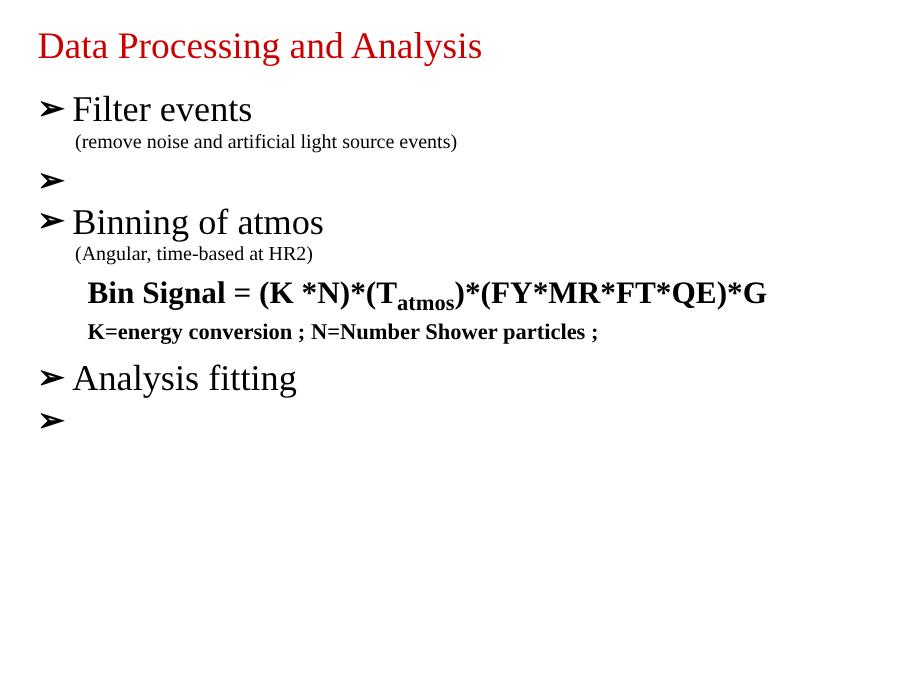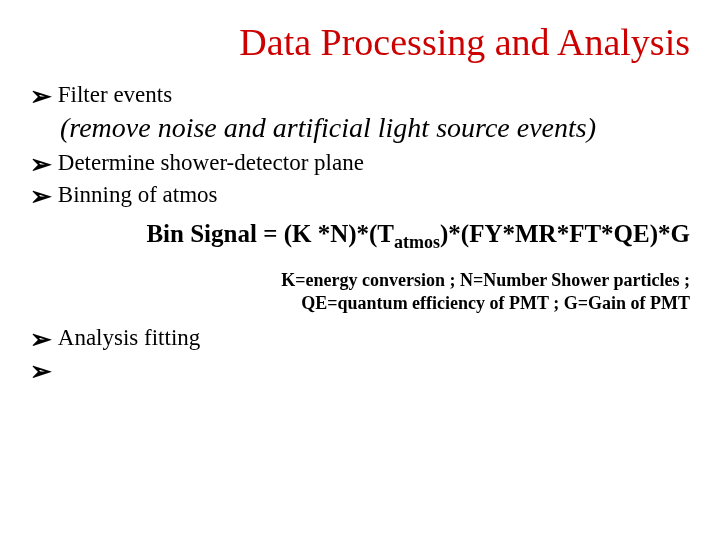--- a/index.html
+++ b/index.html
@@ -13,22 +13,22 @@
     overflow: hidden;
   }
   .slide {
     position: relative;
     width: 720px;
     height: 540px;
     box-sizing: border-box;
     padding: 20px 30px 10px 30px;
   }
   .title {
-    text-align: right;
-    font-size: 38px;
+    text-align: left;
+    font-size: 30px;
     color: #cc0000;
     margin-bottom: 18px;
     margin-top: 0;
   }
   .bullets {
     margin: 0;
     padding: 0;
   }
   .bullet-row {
     display: flex;
@@ -37,82 +37,79 @@
   }
   .chev {
     font-family: "Arial", sans-serif;
     font-size: 26px;
     font-weight: bold;
     margin-right: 6px;
     display: inline-block;
     flex: 0 0 auto;
   }
   .bullet-text {
-    font-size: 23px;
+    font-size: 29px;
     text-align: right;
   }
   .subtext {
-    font-size: 28px;
+    font-size: 16px;
     margin-left: 30px;
     line-height: 1.15;
     margin-bottom: 6px;
-    font-style: italic;
   }
   .gap-sm { margin-top: 2px; }
   .formula-block {
     margin-left: 40px;
     margin-top: 8px;
     margin-bottom: 10px;
-    text-align: right;
   }
   .formula {
     font-size: 25px;
     font-weight: bold;
     line-height: 1.15;
   }
   .defs {
     font-size: 18px;
     font-weight: bold;
     line-height: 1.28;
-    margin-top: 20px;
+    margin-top: 4px;
   }
   sub { font-size: 0.72em; vertical-align: sub; line-height: 0; }
 </style>
 </head>
 <body>
 
 <div class="slide">
 
   <div class="title">Data Processing and Analysis</div>
 
   <div class="bullets">
 
     <div class="bullet-row">
       <span class="chev">➢</span>
       <span class="bullet-text">Filter events</span>
     </div>
     <div class="subtext">(remove noise and artificial light source events)</div>
 
     <div class="bullet-row gap-sm">
       <span class="chev">➢</span>
-      <span class="bullet-text">Determine shower-detector plane</span>
     </div>
 
     <div class="bullet-row gap-sm">
       <span class="chev">➢</span>
       <span class="bullet-text">Binning of atmos</span>
     </div>
+    <div class="subtext">(Angular, time-based at HR2)</div>
 
     <div class="formula-block">
       <div class="formula">
         <span>Bin Signal = (K *N)*(T</span><sub>atmos</sub><span>)*(FY*MR*FT*QE)*G</span>
       </div>
       <div class="defs">
         <div>K=energy conversion  ; N=Number Shower particles ;</div>
-        <div>QE=quantum efficiency of PMT ; G=Gain of PMT</div>
       </div>
     </div>
 
     <div class="bullet-row">
       <span class="chev">➢</span>
       <span class="bullet-text">Analysis fitting</span>
     </div>
 
     <div class="bullet-row gap-sm">
       <span class="chev">➢</span>

